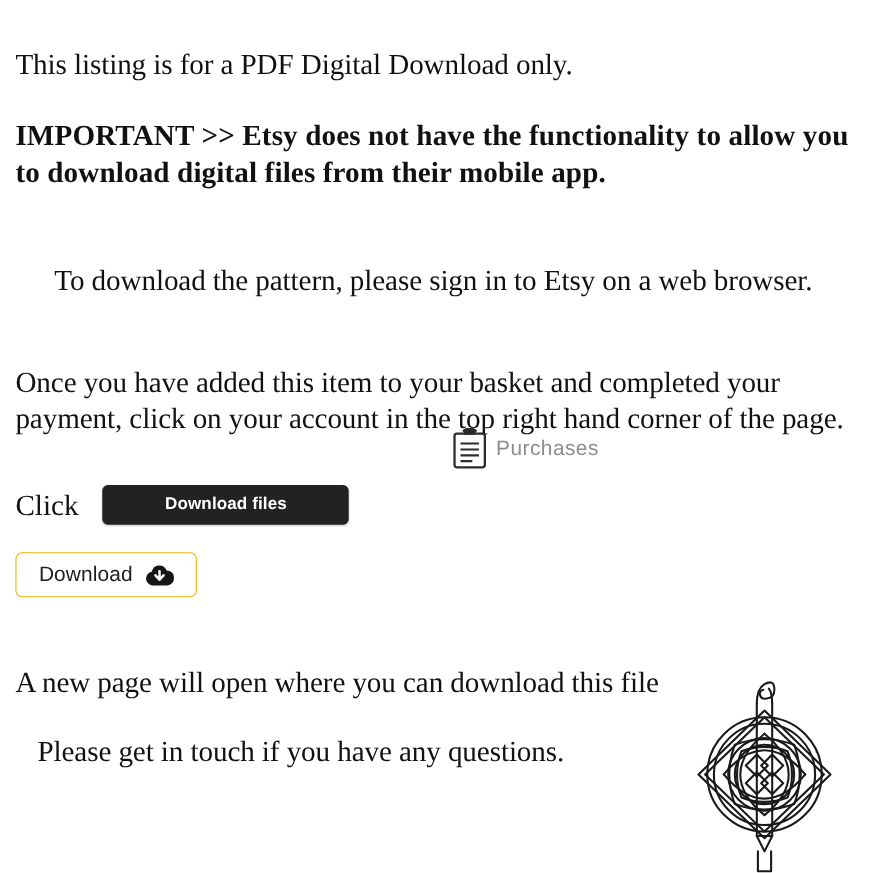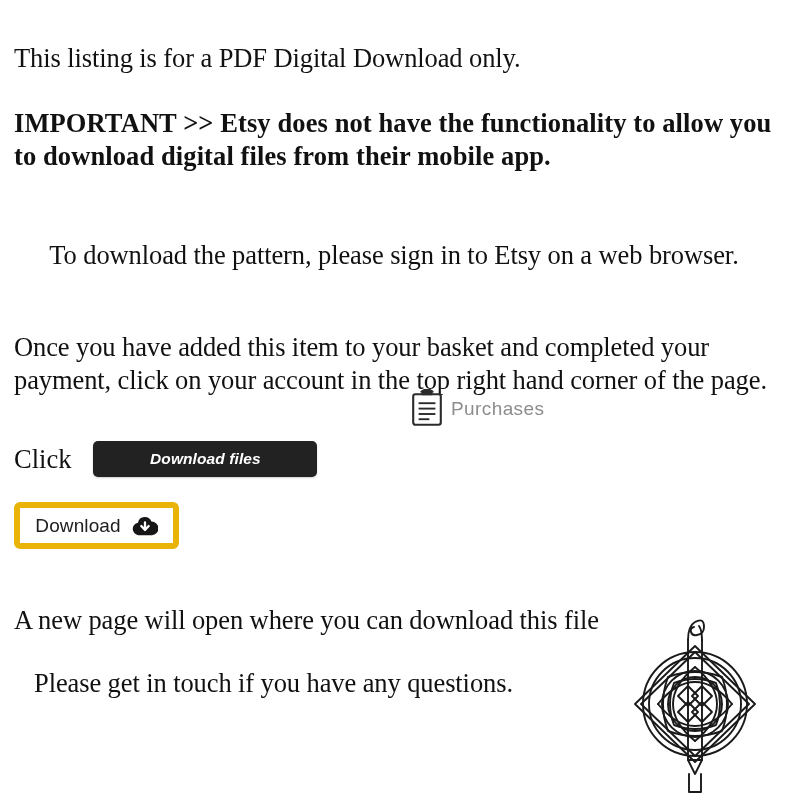--- a/index.html
+++ b/index.html
@@ -89,21 +89,20 @@
     height: 36px;
     background: #222222;
     border-radius: 5px;
     border: none;
     display: flex;
     align-items: center;
     justify-content: center;
     box-shadow: 0 1px 2px rgba(0,0,0,0.20);
     cursor: pointer;
     padding: 0;
-    font-style: italic;
   }
   .btn-download-files span {
     font-family: "Liberation Sans", "DejaVu Sans", sans-serif;
     font-size: 15.5px;
     font-weight: bold;
     color: #ffffff;
     letter-spacing: 0.1px;
     line-height: 1;
   }
 
@@ -116,23 +115,23 @@
     align-items: center;
   }
   .thenclick-word {
     font-size: 26.5px;
     line-height: 33px;
     color: #111111;
     margin-right: 17px;
   }
   .btn-download {
     width: 165px;
-    height: 47px;
+    height: 41px;
     background: #ffffff;
-    border: 6px solid #eab308;
+    border: 1px solid #eab308;
     border-radius: 6px;
     display: flex;
     align-items: center;
     justify-content: center;
     gap: 11px;
     cursor: pointer;
     padding: 0;
   }
   .btn-download .label {
     font-family: "Liberation Sans", "DejaVu Sans", sans-serif;

